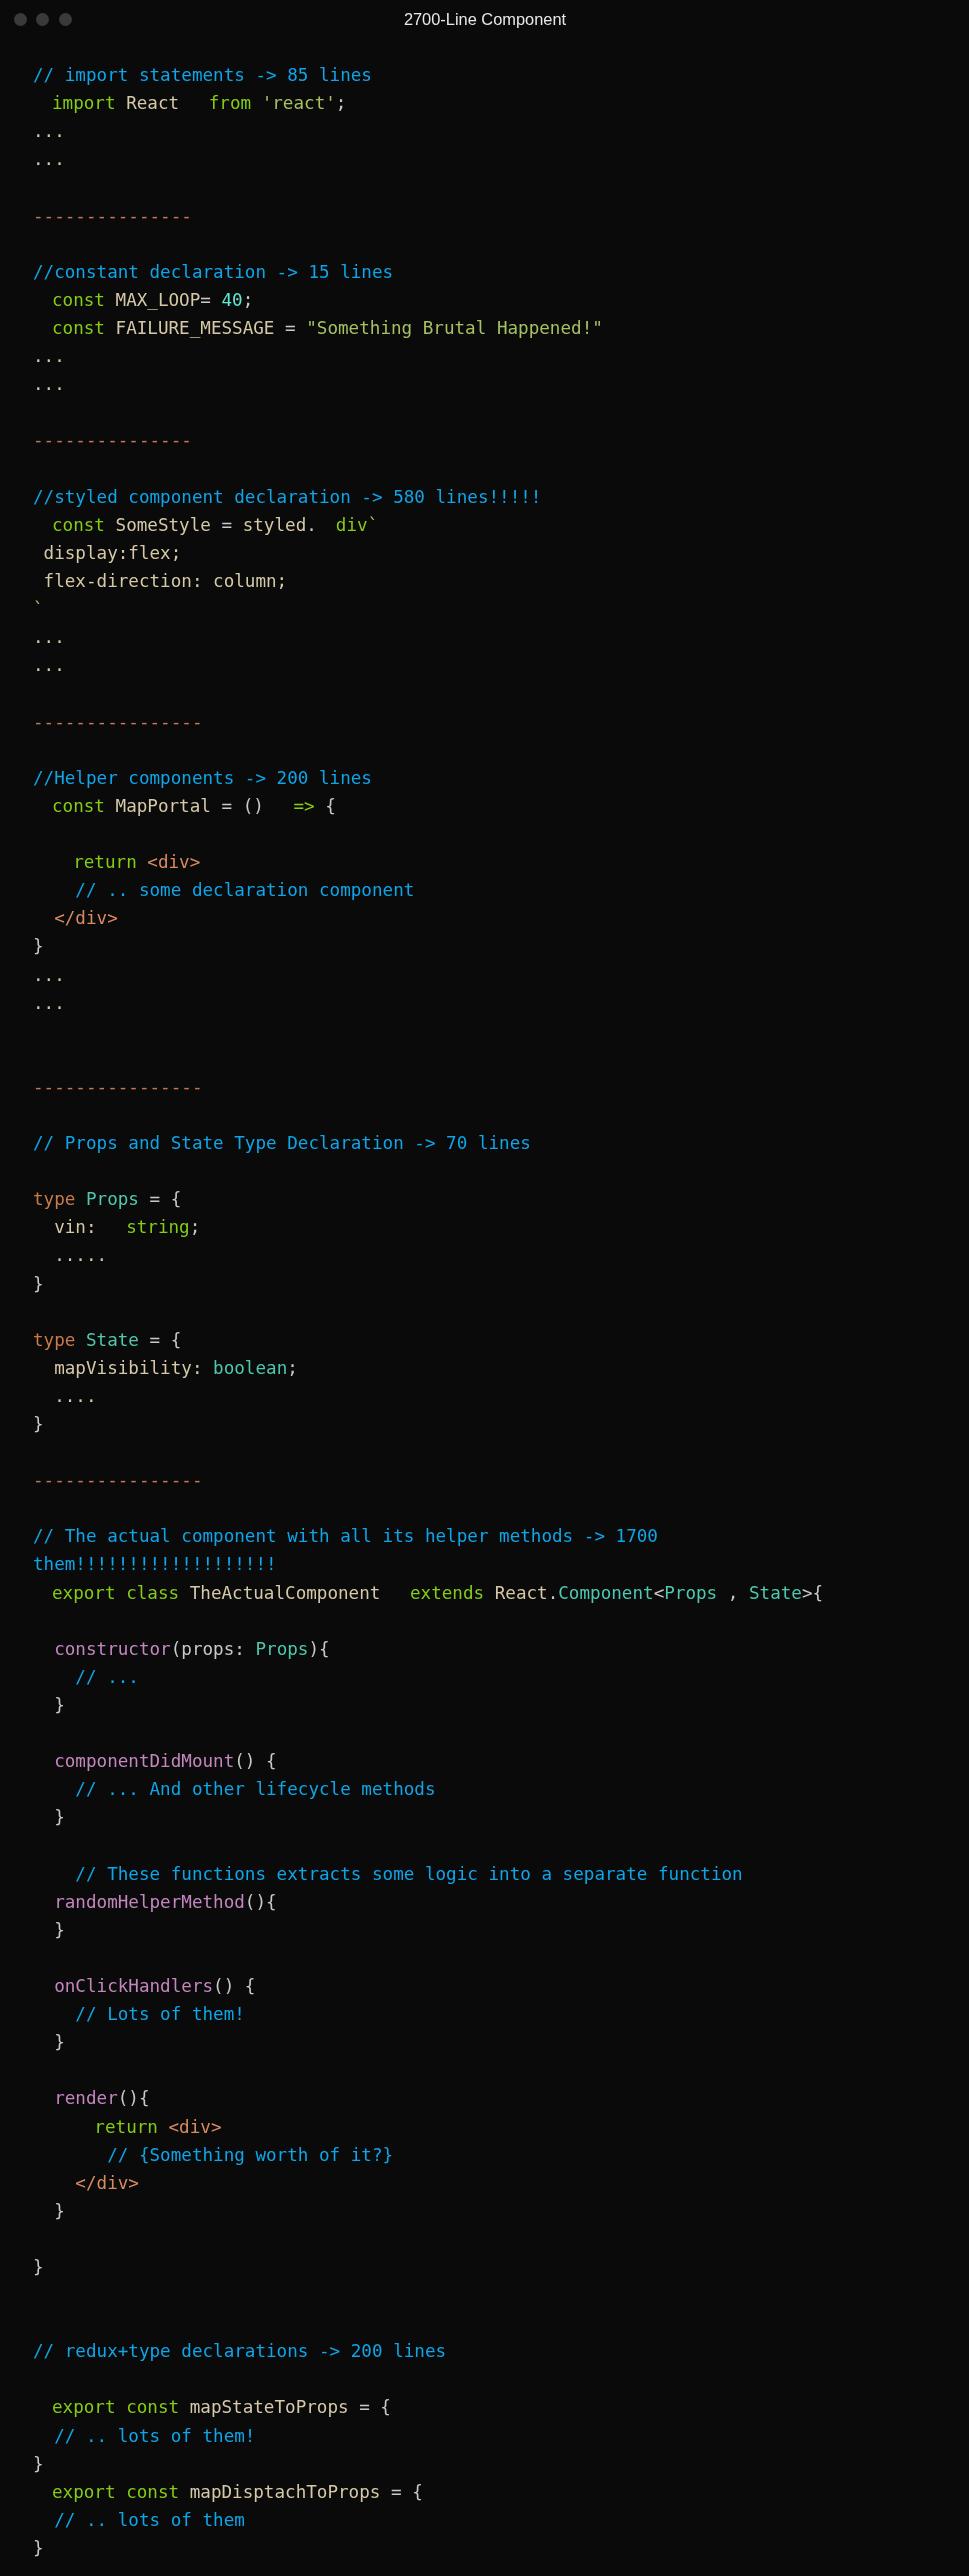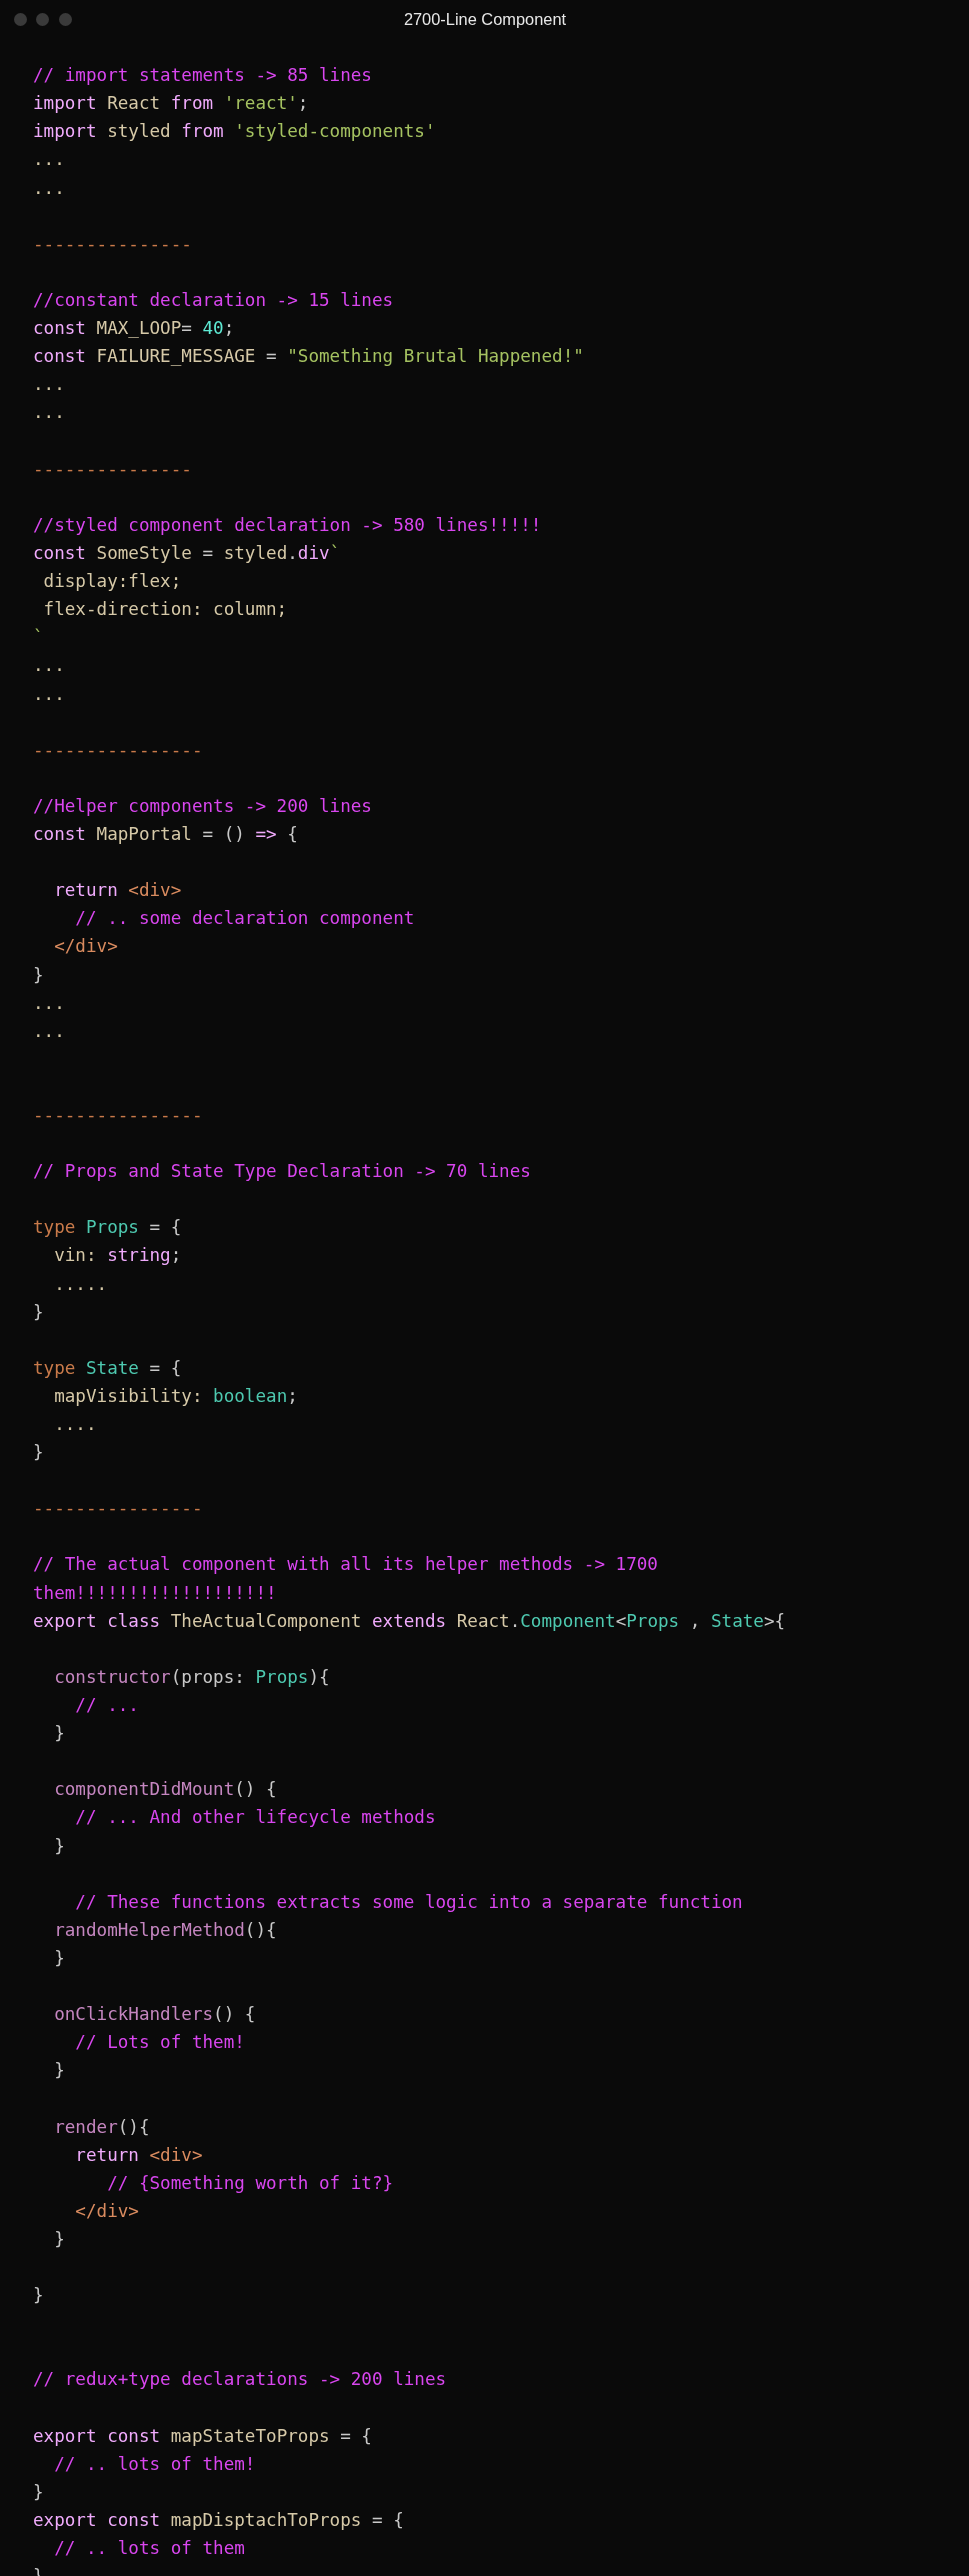--- a/index.html
+++ b/index.html
@@ -46,22 +46,22 @@
   .code-area {
     padding: 22px 33px 35px 33px;
   }
   .line {
     white-space: pre;
     min-height: 28px;
   }
   .blank { min-height: 28px; }
 
   
-  .c-comment { color: #d946ef; text-align: right; }       
-  .c-kw      { color: #f0abfc; }       
+  .c-comment { color: #0ea5e9; text-align: right; }       
+  .c-kw      { color: #84cc16; margin-left: 19px; }       
   .c-kw2     { color: #c97a4a; text-align: right; }       
   .c-ident   { color: #d6c9a8; }       
   .c-string  { color: #a5c261; }       
   .c-num     { color: #5eead4; }       
   .c-type    { color: #4ec9b0; }       
   .c-punct   { color: #c8c8c8; }       
   .c-mauve   { color: #c586c0; }       
   .c-tag     { color: #d98b5f; }
   .c-sep     { color: #c97a4a; }       
 </style>
@@ -76,21 +76,20 @@
       <div class="traffic-light"></div>
       <div class="traffic-light"></div>
     </div>
     <div class="title">2700-Line Component</div>
   </div>
 
   <div class="code-area">
 
     <div class="line"><span class="c-comment">// import statements -&gt; 85 lines</span></div>
     <div class="line"><span class="c-kw">import</span><span class="c-ident"> React </span><span class="c-kw">from</span><span> </span><span class="c-string">'react'</span><span class="c-punct">;</span></div>
-    <div class="line"><span class="c-kw">import</span><span class="c-ident"> styled </span><span class="c-kw">from</span><span> </span><span class="c-string">'styled-components'</span></div>
     <div class="line"><span class="c-ident">...</span></div>
     <div class="line"><span class="c-ident">...</span></div>
 
     <div class="blank"></div>
     <div class="line"><span class="c-sep">---------------</span></div>
     <div class="blank"></div>
 
     <div class="line"><span class="c-comment">//constant declaration -&gt; 15 lines</span></div>
     <div class="line"><span class="c-kw">const</span><span class="c-ident"> MAX_LOOP</span><span class="c-punct">= </span><span class="c-num">40</span><span class="c-punct">;</span></div>
     <div class="line"><span class="c-kw">const</span><span class="c-ident"> FAILURE_MESSAGE </span><span class="c-punct">= </span><span class="c-string">"Something Brutal Happened!"</span></div>

